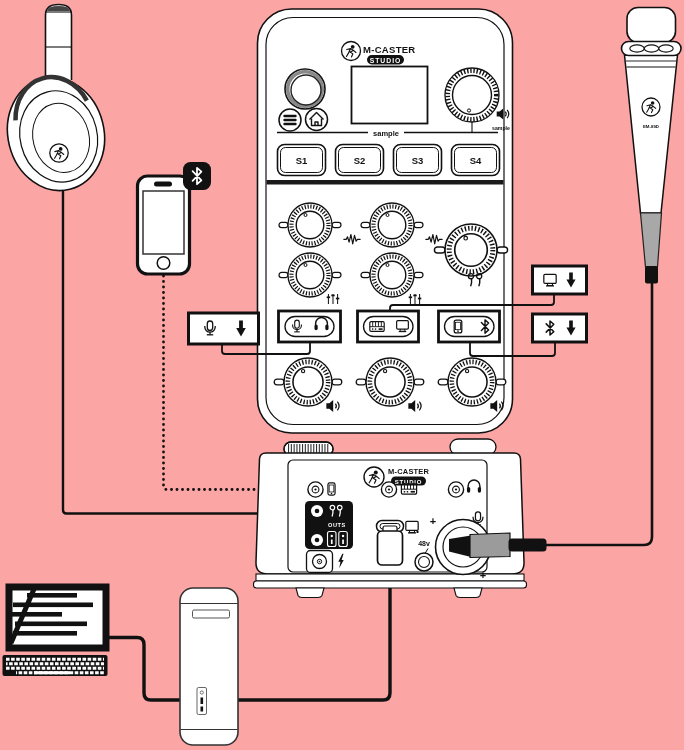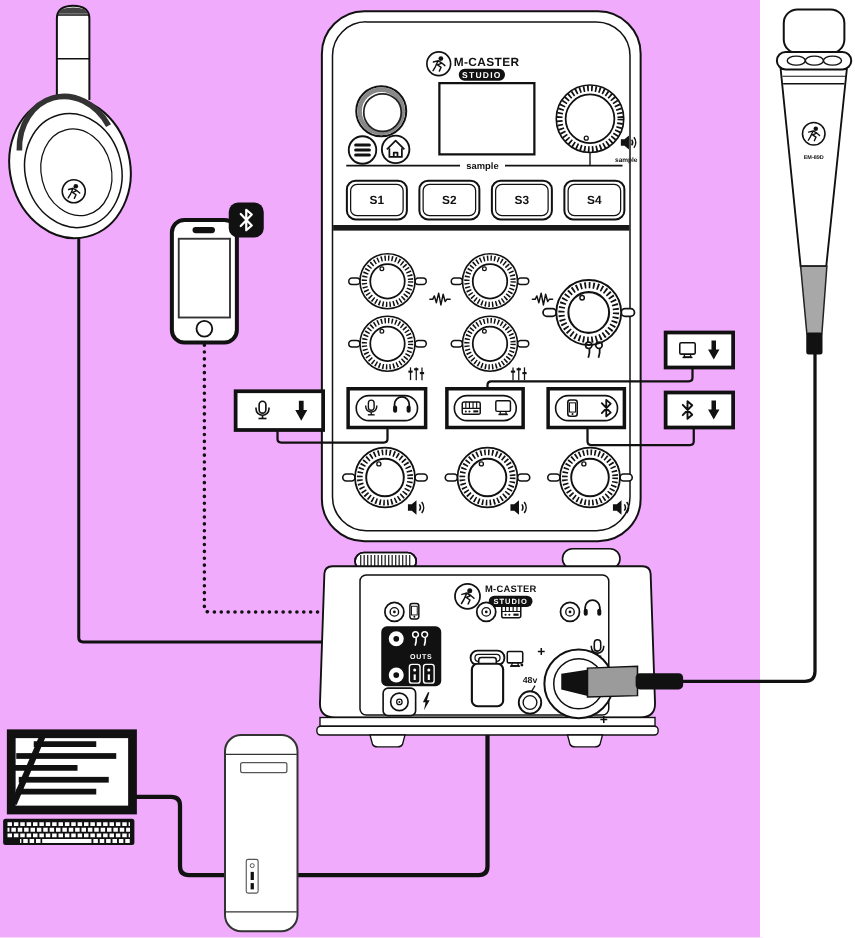--- a/index.html
+++ b/index.html
@@ -1,16 +1,16 @@
 <!DOCTYPE html>
 <html><head>
 <meta charset="utf-8">
 <style>
   html,body{margin:0;padding:0;background:#fff;}
-  .stage{width:608px;height:750px;position:relative;background:#f0abfc;}
+  .stage{width:684px;height:750px;position:relative;background:#fca5a5;}
   svg{display:block;}
   svg text{font-family:"Liberation Sans","DejaVu Sans",sans-serif;font-weight:bold;fill:#111;}
   .t-brand{font-size:9.5px;letter-spacing:.3px;}
   .t-brand-sm{font-size:7.5px;letter-spacing:.2px;}
   .t-badge{font-size:6.8px;fill:#fff;letter-spacing:1px;}
   .t-badge-sm{font-size:6px;fill:#fff;letter-spacing:.8px;}
   .t-btn{font-size:9.5px;}
   .t-sample{font-size:7.5px;}
   .t-sample-sm{font-size:5.2px;}
   .t-outs{font-size:5.6px;fill:#fff;letter-spacing:.6px;}

